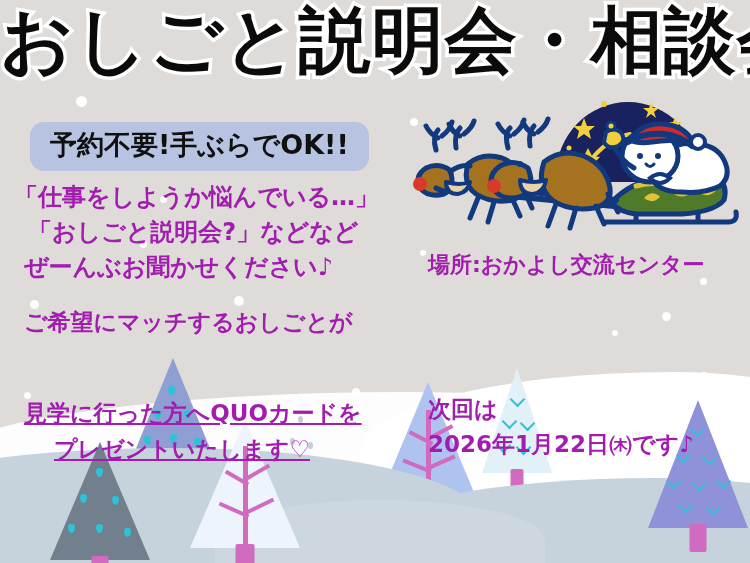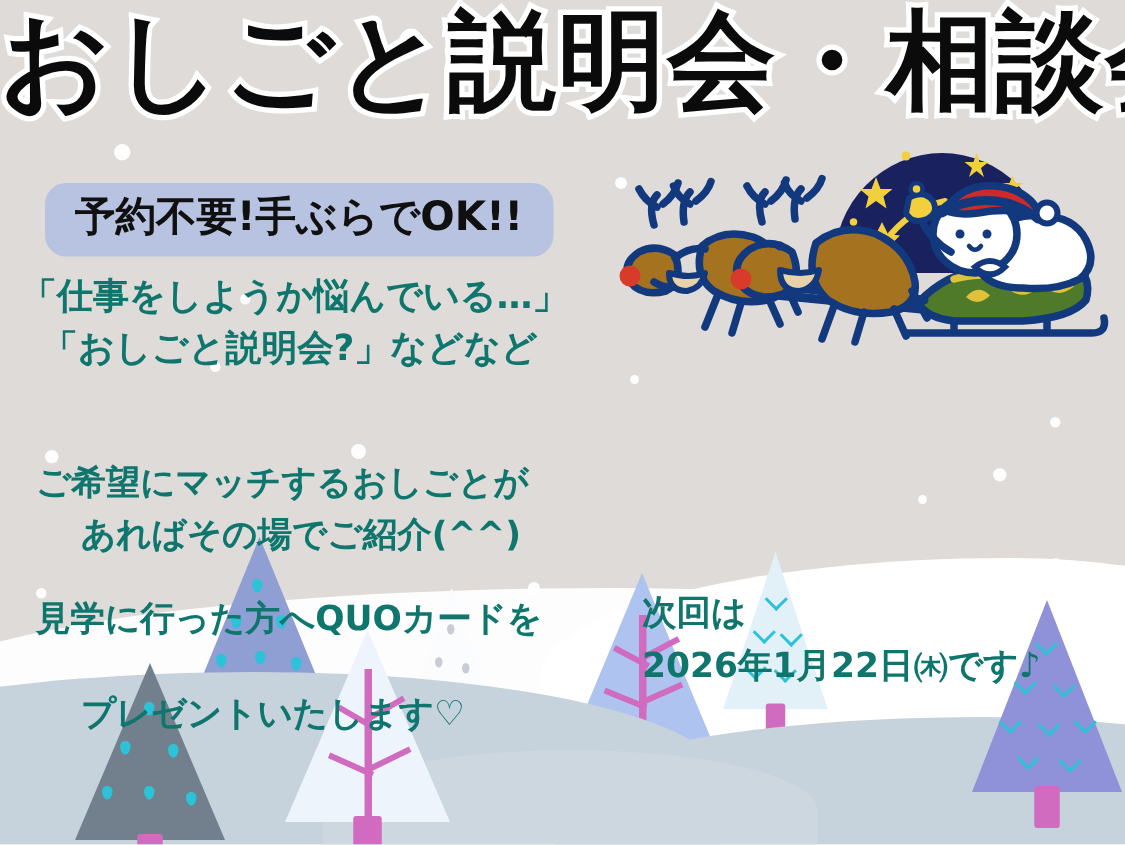--- a/index.html
+++ b/index.html
@@ -146,32 +146,32 @@
     line-height: 34px;
     color: #101010;
     white-space: nowrap;
   }
 
   
   .block {
     position: absolute;
     font-family: "DejaVu Sans", "Liberation Sans", sans-serif;
     font-weight: 700;
-    color: #0f766e;
+    color: #a21caf;
     white-space: nowrap;
   }
   .left-copy-1 { left: 14px; top: 180px; font-size: 24px; line-height: 35px; }
   .left-copy-1 .l2 { padding-left: 14px; }
   .left-copy-1 .l3 { padding-left: 10px; }
 
   .left-copy-2 { left: 24px; top: 305px; font-size: 23px; line-height: 35px; }
   .left-copy-2 .l2 { padding-left: 30px; }
 
-  .left-copy-3 { left: 24px; top: 395px; font-size: 23px; line-height: 36px; }
-  .left-copy-3 .l2 { padding-left: 30px; margin-top: 27px; }
+  .left-copy-3 { left: 24px; top: 395px; font-size: 23px; line-height: 36px; text-decoration: underline; }
+  .left-copy-3 .l2 { padding-left: 30px; }
 
   .right-info {
     left: 428px; top: 248px;
     font-size: 22px; line-height: 33px;
   }
   .right-info .l2 { padding-left: 128px; }
   .right-next {
     left: 428px; top: 392px;
     font-size: 23px; line-height: 35px;
   }
@@ -362,33 +362,34 @@
     </g>
   </svg>
 
   <div class="title">おしごと説明会・相談会</div>
 
   <div class="badge">予約不要!手ぶらでOK!!</div>
 
   <div class="block left-copy-1">
     <div class="l1">「仕事をしようか悩んでいる…」</div>
     <div class="l2">「おしごと説明会?」などなど</div>
+    <div class="l3">ぜーんぶお聞かせください♪</div>
   </div>
 
   <div class="block left-copy-2">
     <div class="l1">ご希望にマッチするおしごとが</div>
-    <div class="l2">あればその場でご紹介(^^)</div>
   </div>
 
   <div class="block left-copy-3">
     <div class="l1">見学に行った方へQUOカードを</div>
     <div class="l2">プレゼントいたします♡</div>
   </div>
 
   <div class="block right-info">
+    <div class="l1">場所:おかよし交流センター</div>
   </div>
 
   <div class="block right-next">
     <div class="l1">次回は</div>
     <div class="l2">2026年1月22日㈭です♪</div>
   </div>
 
 </div>
 
 </body></html>

